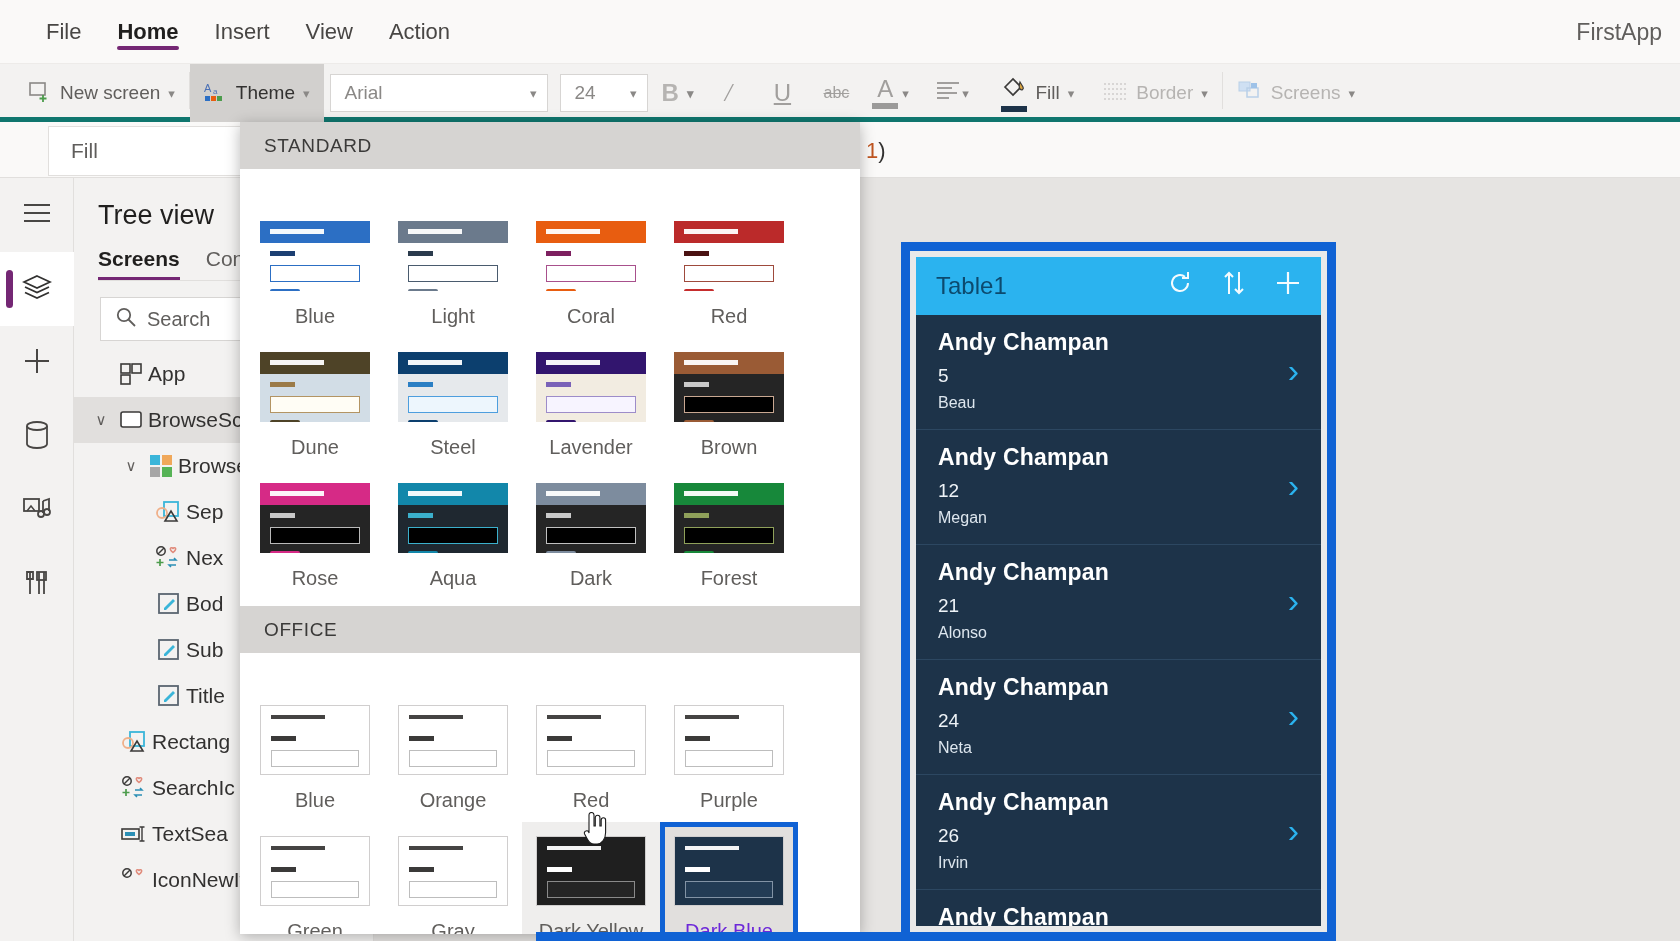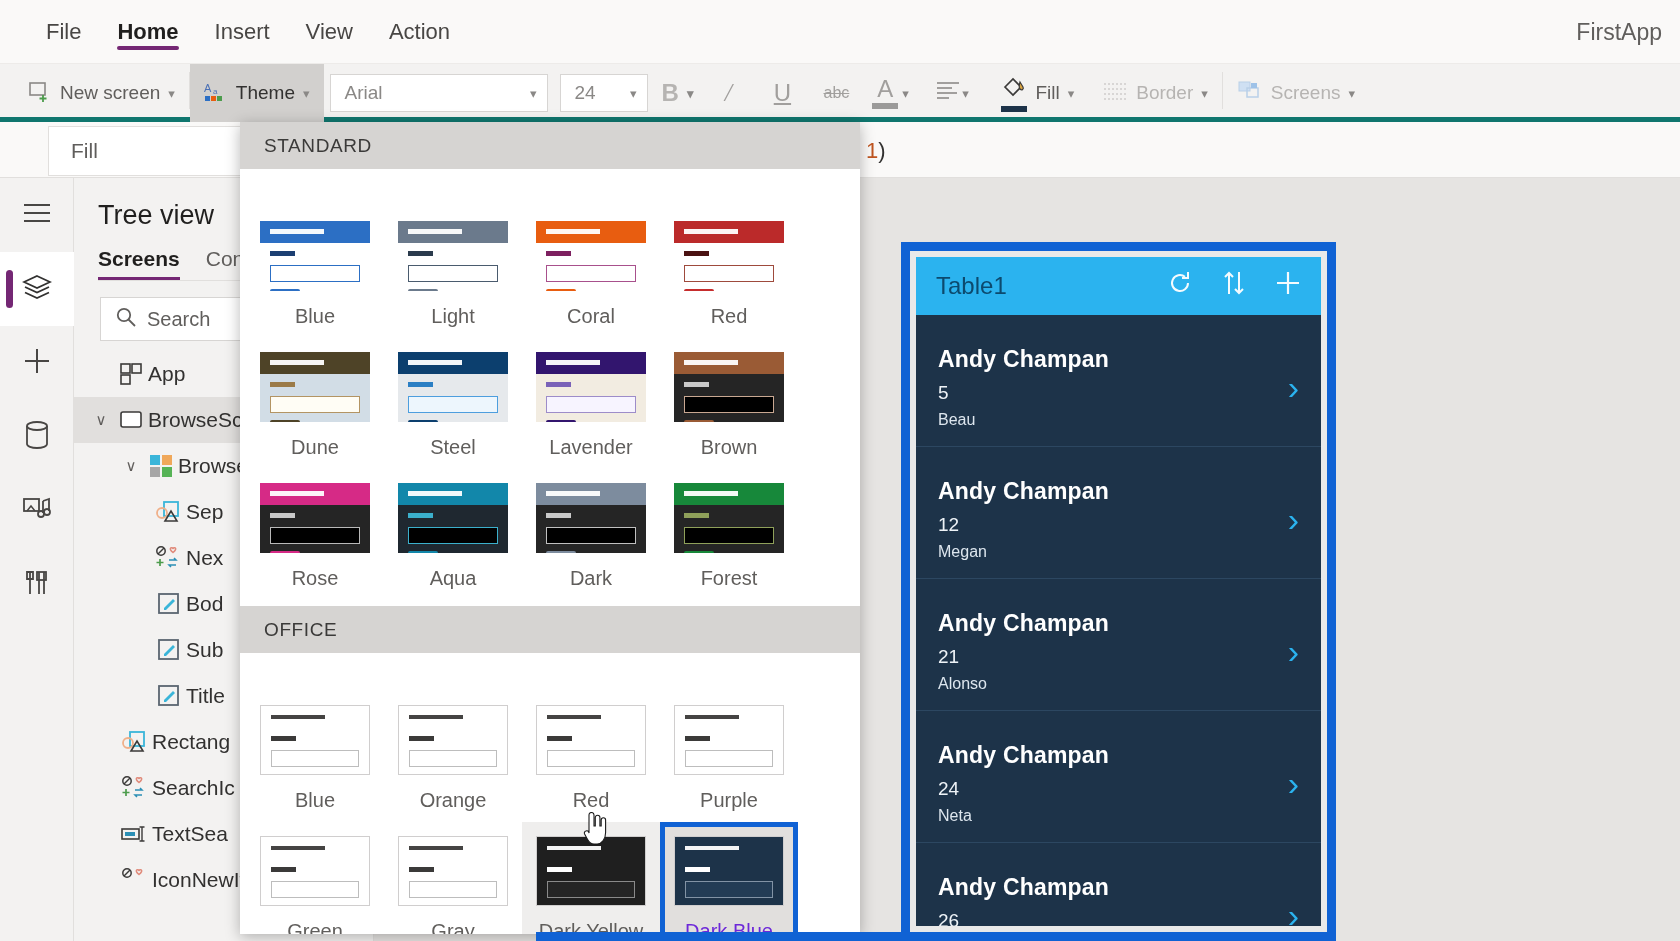--- a/index.html
+++ b/index.html
@@ -143,21 +143,20 @@
   .app-header .hicon { font-size:26px; margin-left:30px; opacity:.95; }
   .app-search {
     height:48px; background:#243d55; display:flex; align-items:center; gap:12px;
     padding-left:18px; border-bottom:2px solid #2bb3ef;
   }
   .app-search .sicon { color:#2bb3ef; font-size:22px; }
   .app-search .sph { color:#96a6b6; font-size:20px; }
   .gal-item {
     height:115px; padding:14px 10px 0 22px; position:relative;
     border-bottom:1px solid #2c4761;
-    margin-top:17px;
   }
   .gal-name { font-size:23px; font-weight:bold; color:#fff; letter-spacing:.2px; }
   .gal-num { font-size:19px; color:#eef3f7; margin-top:9px; }
   .gal-sub { font-size:16px; color:#dde6ee; margin-top:7px; }
   .gal-chev {
     position:absolute; right:22px; top:38px; color:#2bb3ef;
     font-size:34px; line-height:1; font-weight:300;
   }
   .blue-strip {
     position:absolute; left:536px; top:932px; width:418px; height:9px; background:#1062d4;

